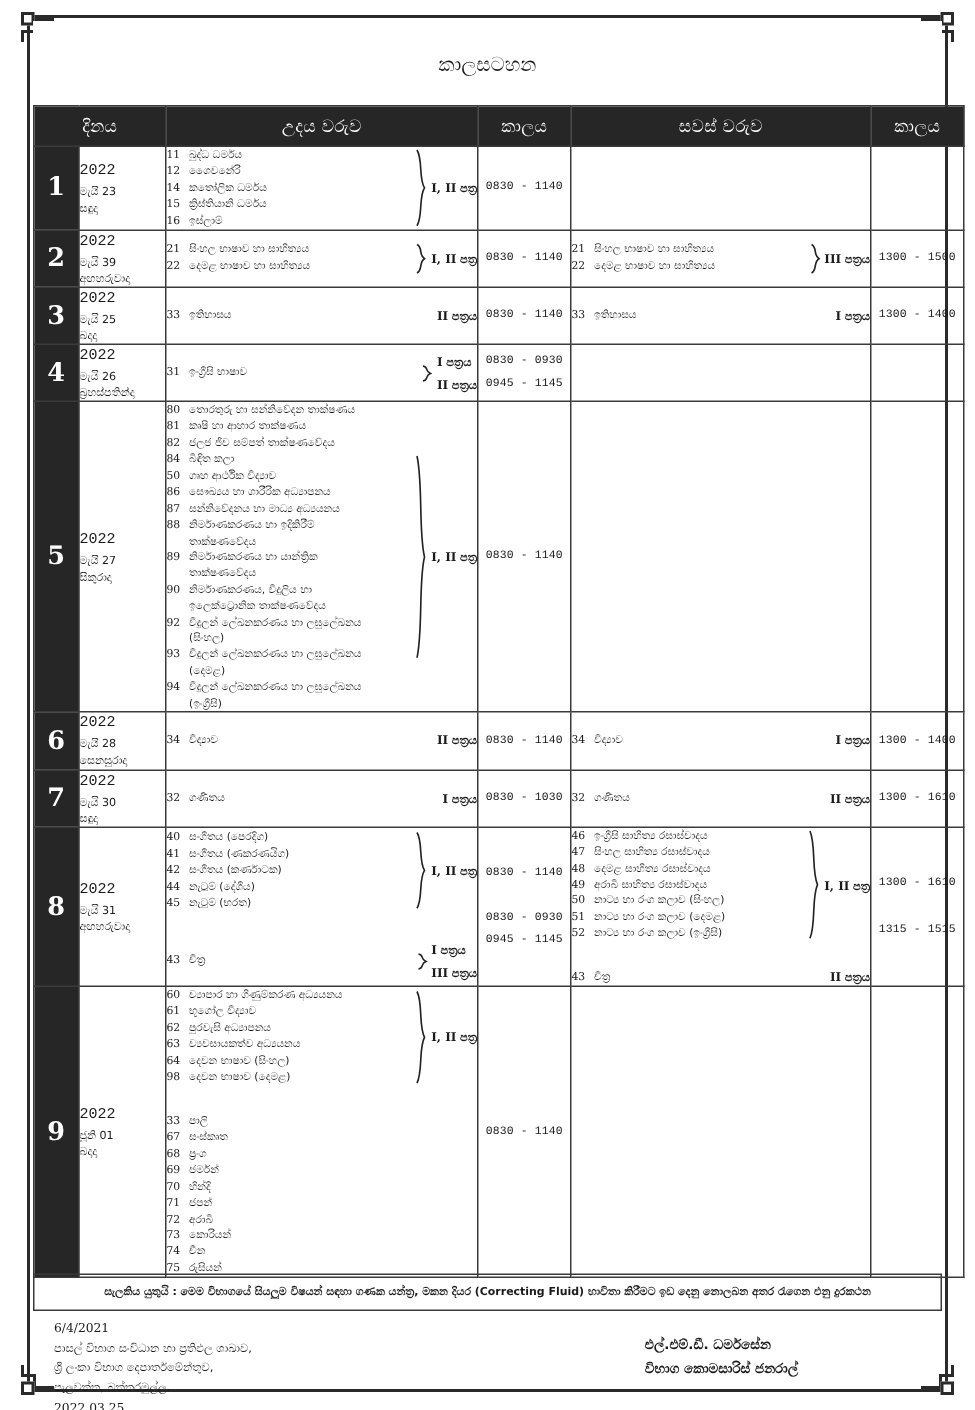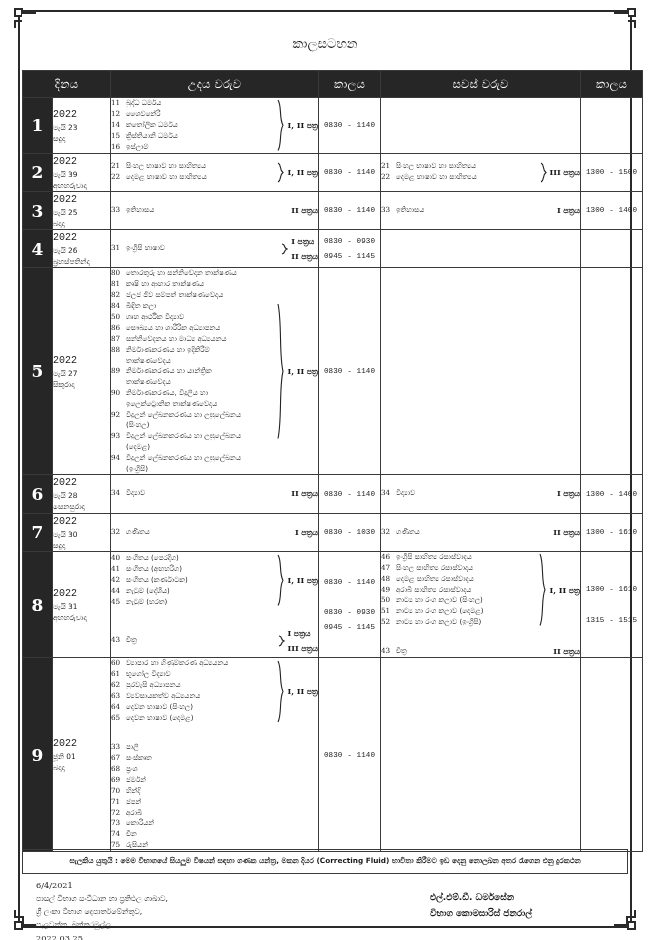--- a/index.html
+++ b/index.html
@@ -657,21 +657,21 @@
             </td>
             <td class="session pad-v">
               <div class="sess-row sub-block">
                 <div class="subj-list">
                   <div class="subj">
                     <span class="num">40</span>
                     <span class="nm">සංගීතය (පෙරදිග)</span>
                   </div>
                   <div class="subj">
                     <span class="num">41</span>
-                    <span class="nm">සංගීතය (අඟහරිග)</span>
+                    <span class="nm">සංගීතය (ණකරණයිග)</span>
                   </div>
                   <div class="subj">
                     <span class="num">42</span>
                     <span class="nm">සංගීතය (කර්ණාටක)</span>
                   </div>
                   <div class="subj">
                     <span class="num">44</span>
                     <span class="nm">නැටුම් (දේශීය)</span>
                   </div>
                   <div class="subj">
@@ -797,21 +797,21 @@
                   </div>
                   <div class="subj">
                     <span class="num">63</span>
                     <span class="nm">ව්‍යවසායකත්ව අධ්‍යයනය</span>
                   </div>
                   <div class="subj">
                     <span class="num">64</span>
                     <span class="nm">දෙවන භාෂාව (සිංහල)</span>
                   </div>
                   <div class="subj">
-                    <span class="num">65</span>
+                    <span class="num">98</span>
                     <span class="nm">දෙවන භාෂාව (දෙමළ)</span>
                   </div>
                 </div>
                 <span class="brace">
                   <svg width="7" height="63" viewBox="0 0 7 63" preserveAspectRatio="none">
                     <path d="M1 1 C5 8.82 2 23.94 6 31.5 C2 39.06 5 54.18 1 62" fill="none" stroke="#222" stroke-width="1.1"></path>
                   </svg>
                 </span>
                 <div class="paper"><span class="rom">I, II</span>&nbsp;<span class="pw">පත්‍ර</span></div>
               </div>

